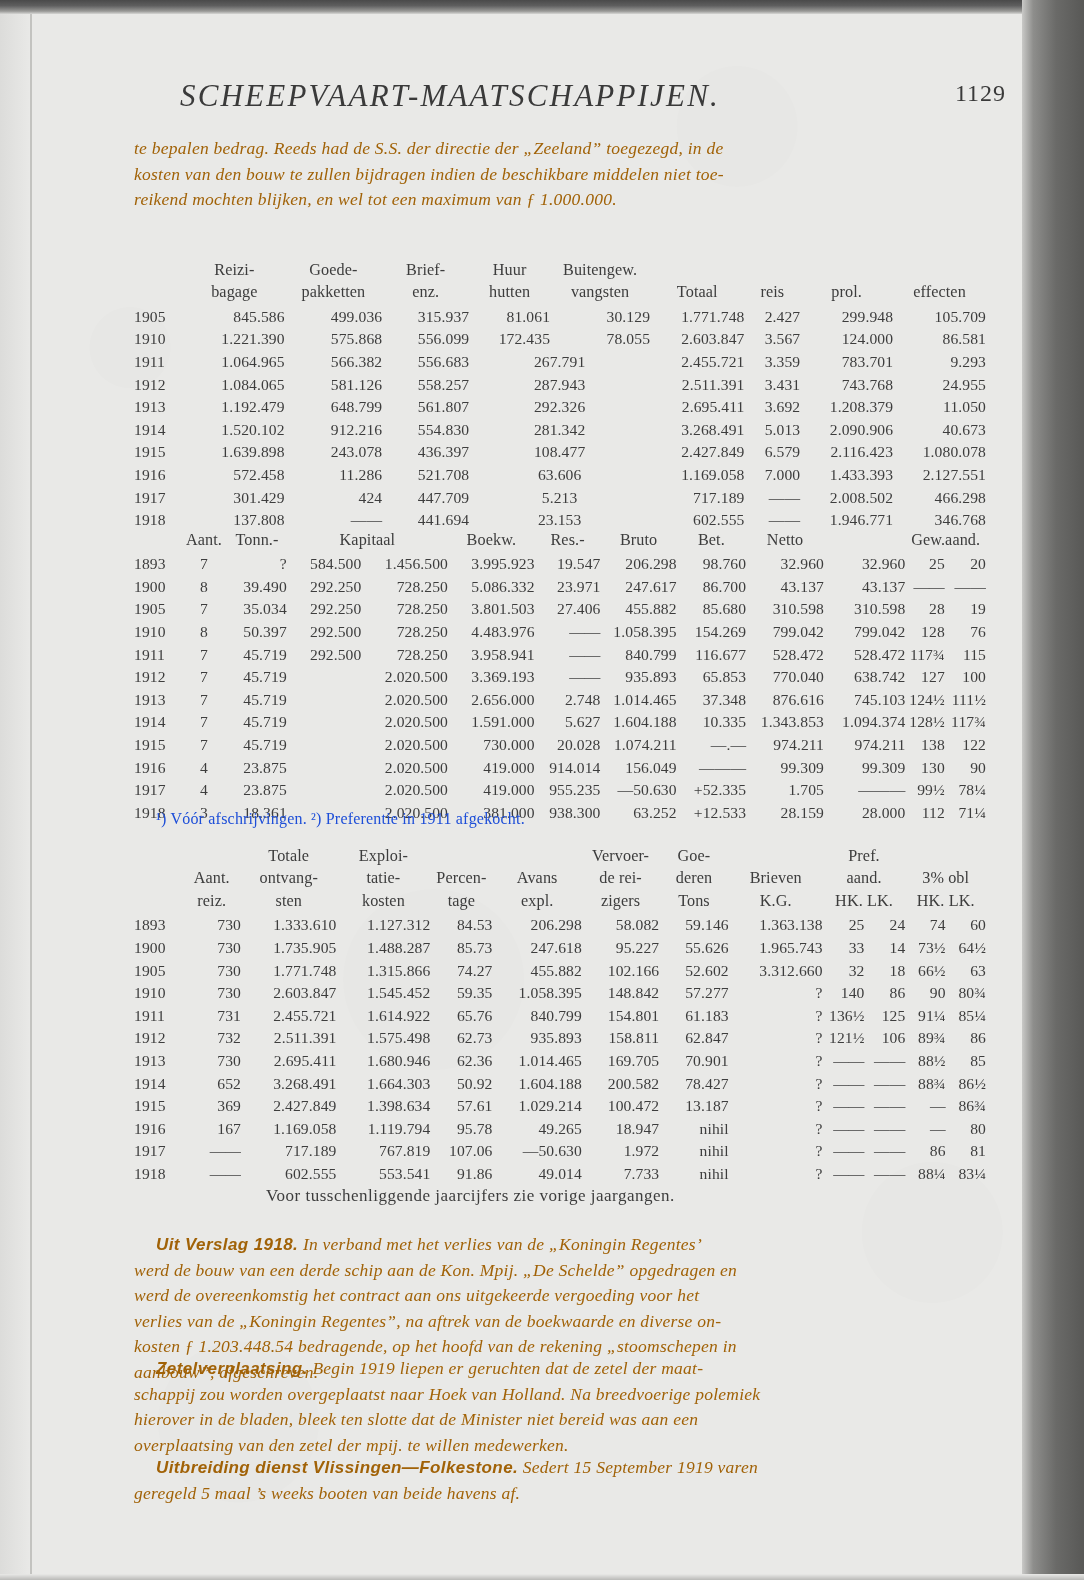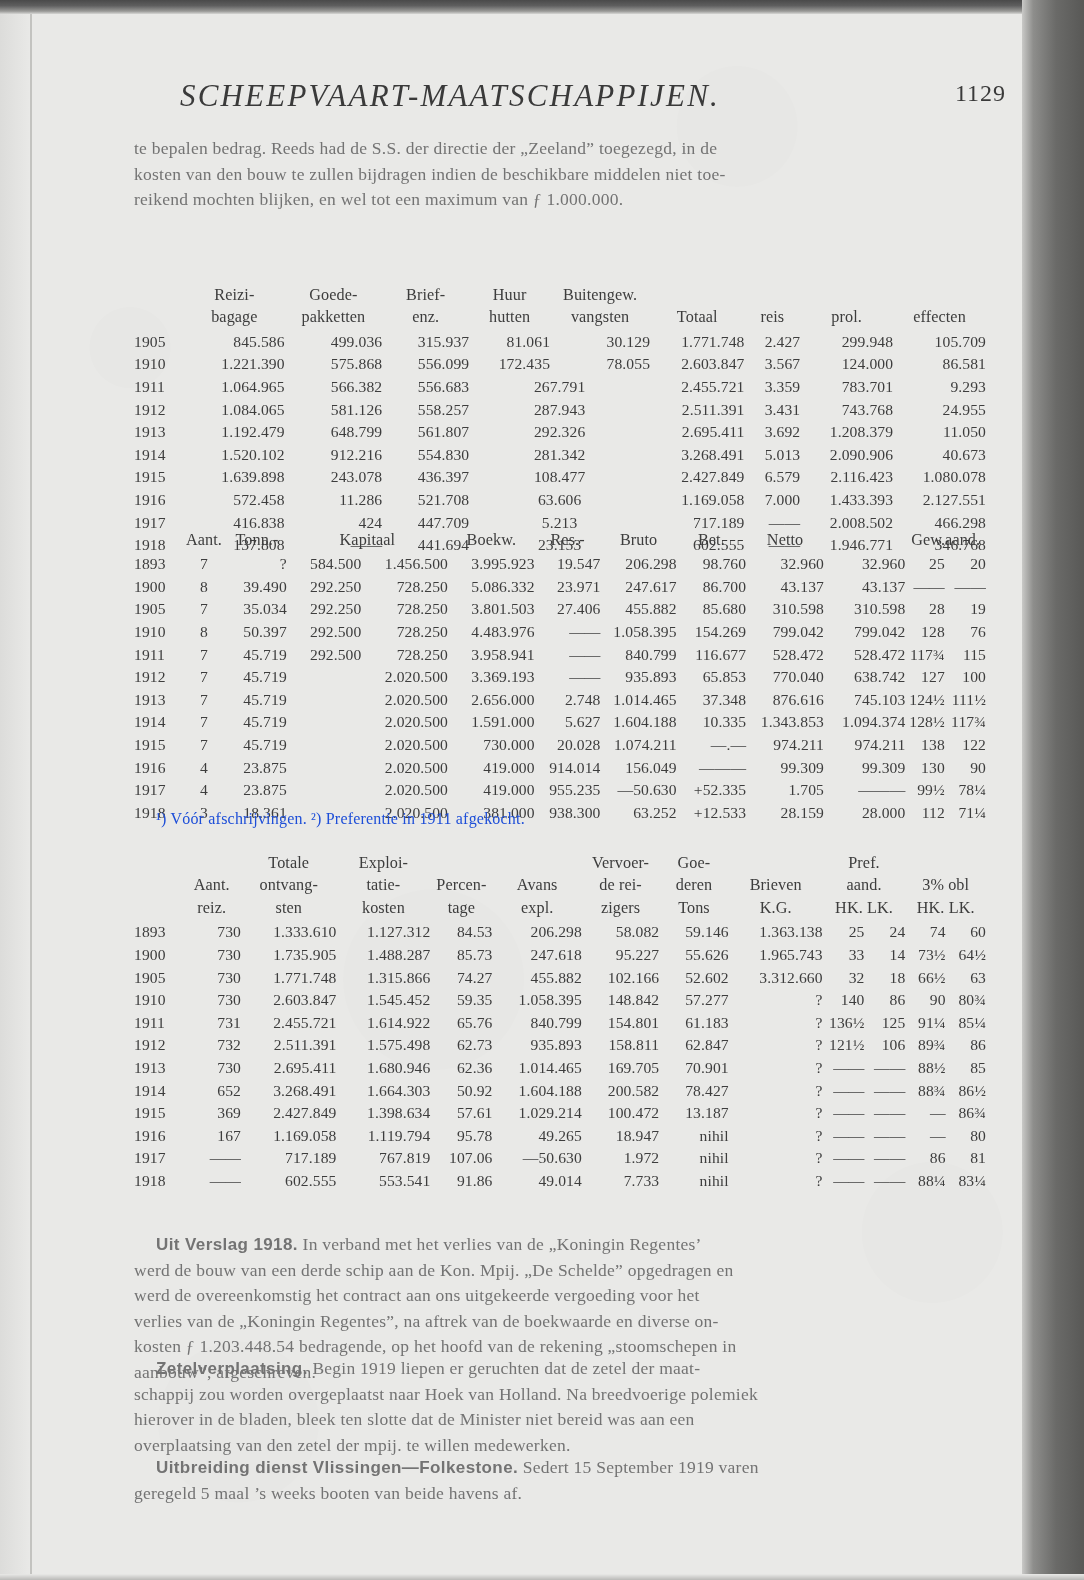--- a/index.html
+++ b/index.html
@@ -41,21 +41,21 @@
 
   
   .hdr{position:absolute;left:0;top:78px;width:1022px;}
   .hdr-title{position:absolute;left:0;width:900px;text-align:center;
     font-family:"Liberation Serif", serif;font-style:italic;
     font-size:31px;letter-spacing:2.2px;color:#3a3a3a;white-space:nowrap;}
   .hdr-page{position:absolute;right:16px;top:2px;font-size:24px;letter-spacing:1px;color:#3a3a3a;}
 
   
   .para{position:absolute;font-size:17.5px;line-height:25.5px;
-    color:#737373;text-align:justify;letter-spacing:.25px;}
+    color:#a16207;text-align:justify;letter-spacing:.25px;font-style:italic;}
   .para .ind{display:inline-block;width:22px;}
   .lead{font-family:"Liberation Sans", sans-serif;font-weight:bold;
     letter-spacing:.4px;font-size:17px;}
 
   
   table{position:absolute;border-collapse:collapse;font-size:15.6px;
     color:#3d3d3d;letter-spacing:.1px;}
   table td,table th{padding:0;font-weight:normal;white-space:nowrap;
     vertical-align:bottom;}
   thead td{font-size:16.2px;padding-bottom:1px;}
@@ -85,21 +85,21 @@
       <div class="hdr-title">SCHEEPVAART-MAATSCHAPPIJEN.</div>
       <div class="hdr-page">1129</div>
     </div>
 
     <div class="para" style="left:134px;top:136px;width:852px;">
       <span>te bepalen bedrag. Reeds had de S.S. der directie der „Zeeland” toegezegd, in de</span><br>
       <span>kosten van den bouw te zullen bijdragen indien de beschikbare middelen niet toe-</span><br>
       <span>reikend mochten blijken, en wel tot een maximum van ƒ 1.000.000.</span>
     </div>
 
-    <table style="left:134px;top:258px;width:852px;margin-top:25px;">
+    <table style="left:134px;top:258px;width:852px;">
       <colgroup>
         <col style="width:54px">
           <col style="width:112px">
           <col style="width:108px">
         <col style="width:98px">
           <col style="width:90px">
           <col style="width:108px">
         <col style="width:104px">
           <col style="width:62px">
           <col style="width:102px">
@@ -217,21 +217,21 @@
             <td class="num">11.286</td>
             <td class="num">521.708</td>
             <td class="ctr" colspan="2">63.606</td>
             <td class="num">1.169.058</td>
             <td class="num">7.000</td>
             <td class="num">1.433.393</td>
             <td class="num">2.127.551</td>
           </tr>
           <tr>
             <td class="yr">1917</td>
-            <td class="num">416.838</td>
+            <td class="num">301.429</td>
             <td class="num">424</td>
             <td class="num">447.709</td>
             <td class="ctr" colspan="2">5.213</td>
             <td class="num">717.189</td>
             <td class="num">——</td>
             <td class="num">2.008.502</td>
             <td class="num">466.298</td>
           </tr>
           <tr>
             <td class="yr">1918</td>
@@ -450,21 +450,21 @@
             <td class="num">28.159</td>
             <td class="num">28.000</td>
             <td class="num">112</td>
             <td class="num">71¼</td>
           </tr>
         </tbody>
     </table>
 
     <div class="fn" style="left:156px;top:810px;">¹) Vóór afschrijvingen.  ²) Preferentie in 1911 afgekocht.</div>
 
-    <table style="left:134px;top:844px;width:852px;margin-top:7px;">
+    <table style="left:134px;top:844px;width:852px;">
       <colgroup>
         <col style="width:52px">
           <col style="width:66px">
           <col style="width:106px">
         <col style="width:104px">
           <col style="width:66px">
           <col style="width:98px">
         <col style="width:84px">
           <col style="width:78px">
           <col style="width:104px">
@@ -691,20 +691,21 @@
             <td class="num">nihil</td>
             <td class="num">?</td>
             <td class="num">——</td>
             <td class="num">——</td>
             <td class="num">88¼</td>
             <td class="num">83¼</td>
           </tr>
         </tbody>
     </table>
 
+    <div class="mid" style="left:266px;top:1186px;">Voor tusschenliggende jaarcijfers zie vorige jaargangen.</div>
 
     <div id="sections">
         <div class="para" style="left: 134px; top: 1232px; width: 852px;"><span class="ind"></span><span class="lead">Uit Verslag 1918.</span><span> In verband met het verlies van de „Koningin Regentes’</span><br><span>werd de bouw van een derde schip aan de Kon. Mpij. „De Schelde” opgedragen en</span><br><span>werd de overeenkomstig het contract aan ons uitgekeerde vergoeding voor het</span><br><span>verlies van de „Koningin Regentes”, na aftrek van de boekwaarde en diverse on-</span><br><span>kosten ƒ 1.203.448.54 bedragende, op het hoofd van de rekening „stoomschepen in</span><br><span>aanbouw”, afgeschreven.</span></div>
         <div class="para" style="left: 134px; top: 1356px; width: 852px;"><span class="ind"></span><span class="lead">Zetelverplaatsing.</span><span> Begin 1919 liepen er geruchten dat de zetel der maat-</span><br><span>schappij zou worden overgeplaatst naar Hoek van Holland. Na breedvoerige polemiek</span><br><span>hierover in de bladen, bleek ten slotte dat de Minister niet bereid was aan een</span><br><span>overplaatsing van den zetel der mpij. te willen medewerken.</span></div>
         <div class="para" style="left: 134px; top: 1455px; width: 852px;"><span class="ind"></span><span class="lead">Uitbreiding dienst Vlissingen—Folkestone.</span><span> Sedert 15 September 1919 varen</span><br><span>geregeld 5 maal ’s weeks booten van beide havens af.</span></div>
       </div>
 
   </div>
 </div>
 

